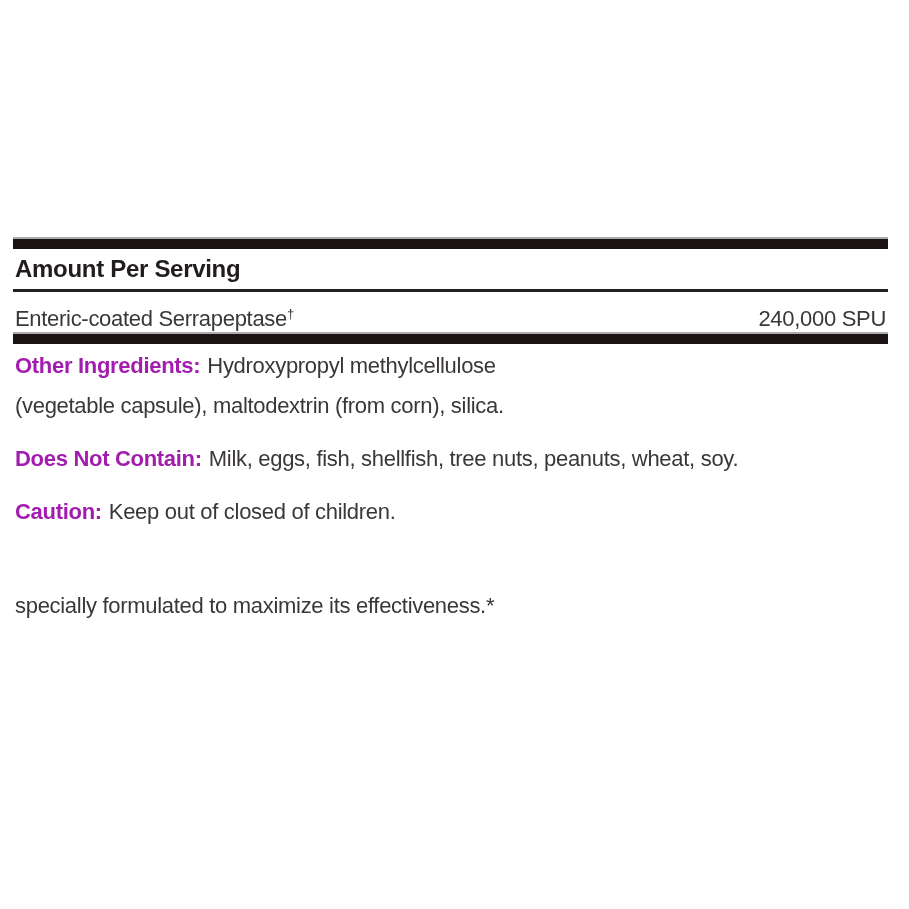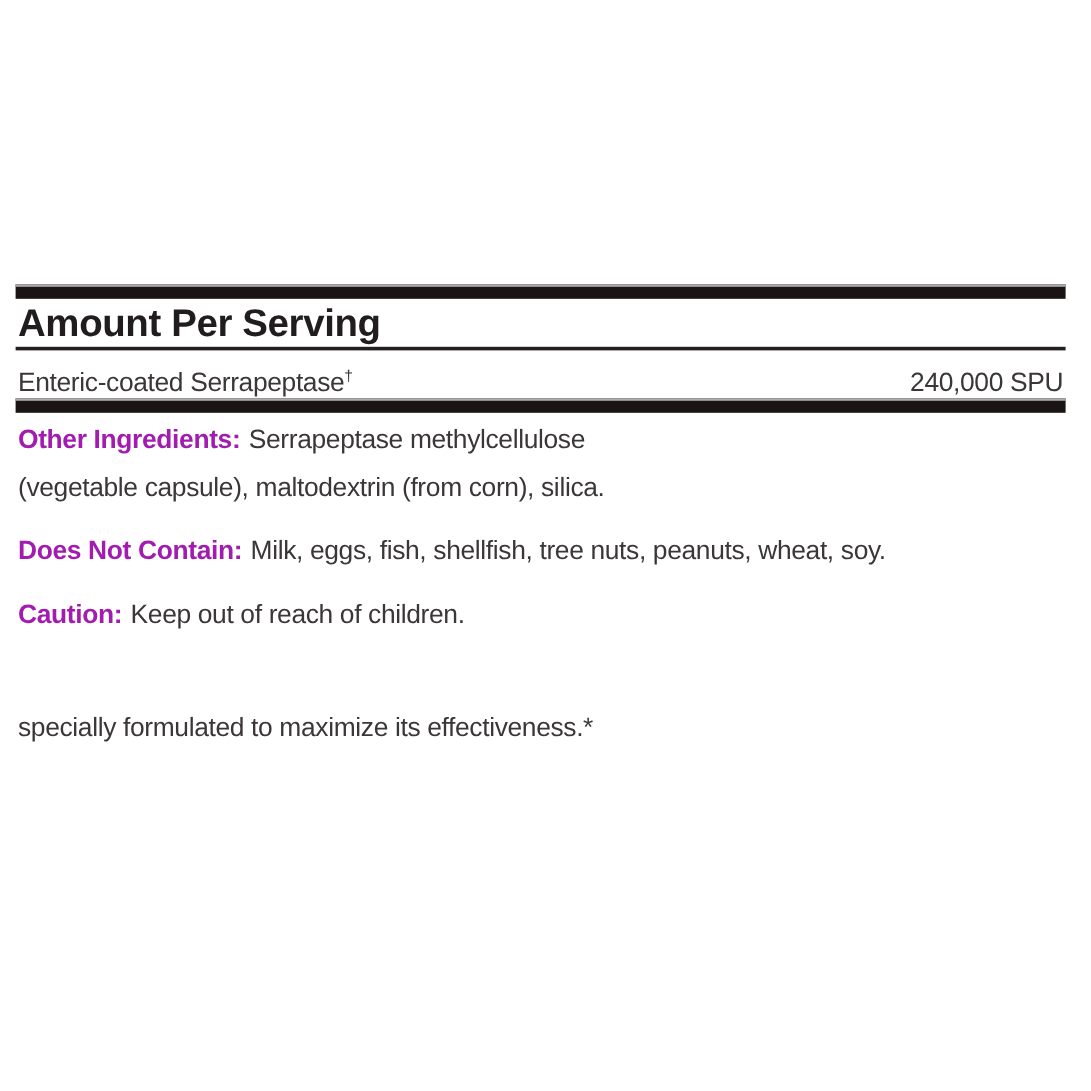--- a/index.html
+++ b/index.html
@@ -28,21 +28,21 @@
     background: #1a1415;
     border-top: 2px solid #aeabac;
   }
   .amount-heading-row {
     height: 40px;
     display: flex;
     align-items: center;
     padding-left: 2px;
   }
   .amount-heading-row .heading-text {
-    font-size: 32px;
+    font-size: 24px;
     font-weight: 700;
     color: #211c1d;
     letter-spacing: -0.3px;
   }
   .thin-rule {
     height: 3px;
     background: #242021;
   }
   .ingredient-row {
     height: 40px;
@@ -101,30 +101,30 @@
     <div class="ingredient-row">
       <span><span>Enteric-coated Serrapeptase</span><sup>†</sup></span>
       <span>240,000 SPU</span>
     </div>
 
     <div class="bar"></div>
 
     <div class="sections">
 
       <p class="para first">
-        <span class="head">Other Ingredients:</span><span>Serrapeptase methylcellulose</span><br>
+        <span class="head">Other Ingredients:</span><span>Hydroxypropyl methylcellulose</span><br>
         <span>(vegetable capsule), maltodextrin (from corn), silica.</span>
       </p>
 
       <p class="para">
         <span class="head">Does Not Contain:</span><span>Milk, eggs, fish, shellfish, tree nuts, peanuts, wheat, soy.</span>
       </p>
 
       <p class="para">
-        <span class="head wide">Caution:</span><span>Keep out of reach of children.</span>
+        <span class="head wide">Caution:</span><span>Keep out of closed of children.</span>
       </p>
 
 
       <p class="para footnote">
         <br>
         <span>specially formulated to maximize its effectiveness.*</span>
       </p>
 
     </div>
   </div>

